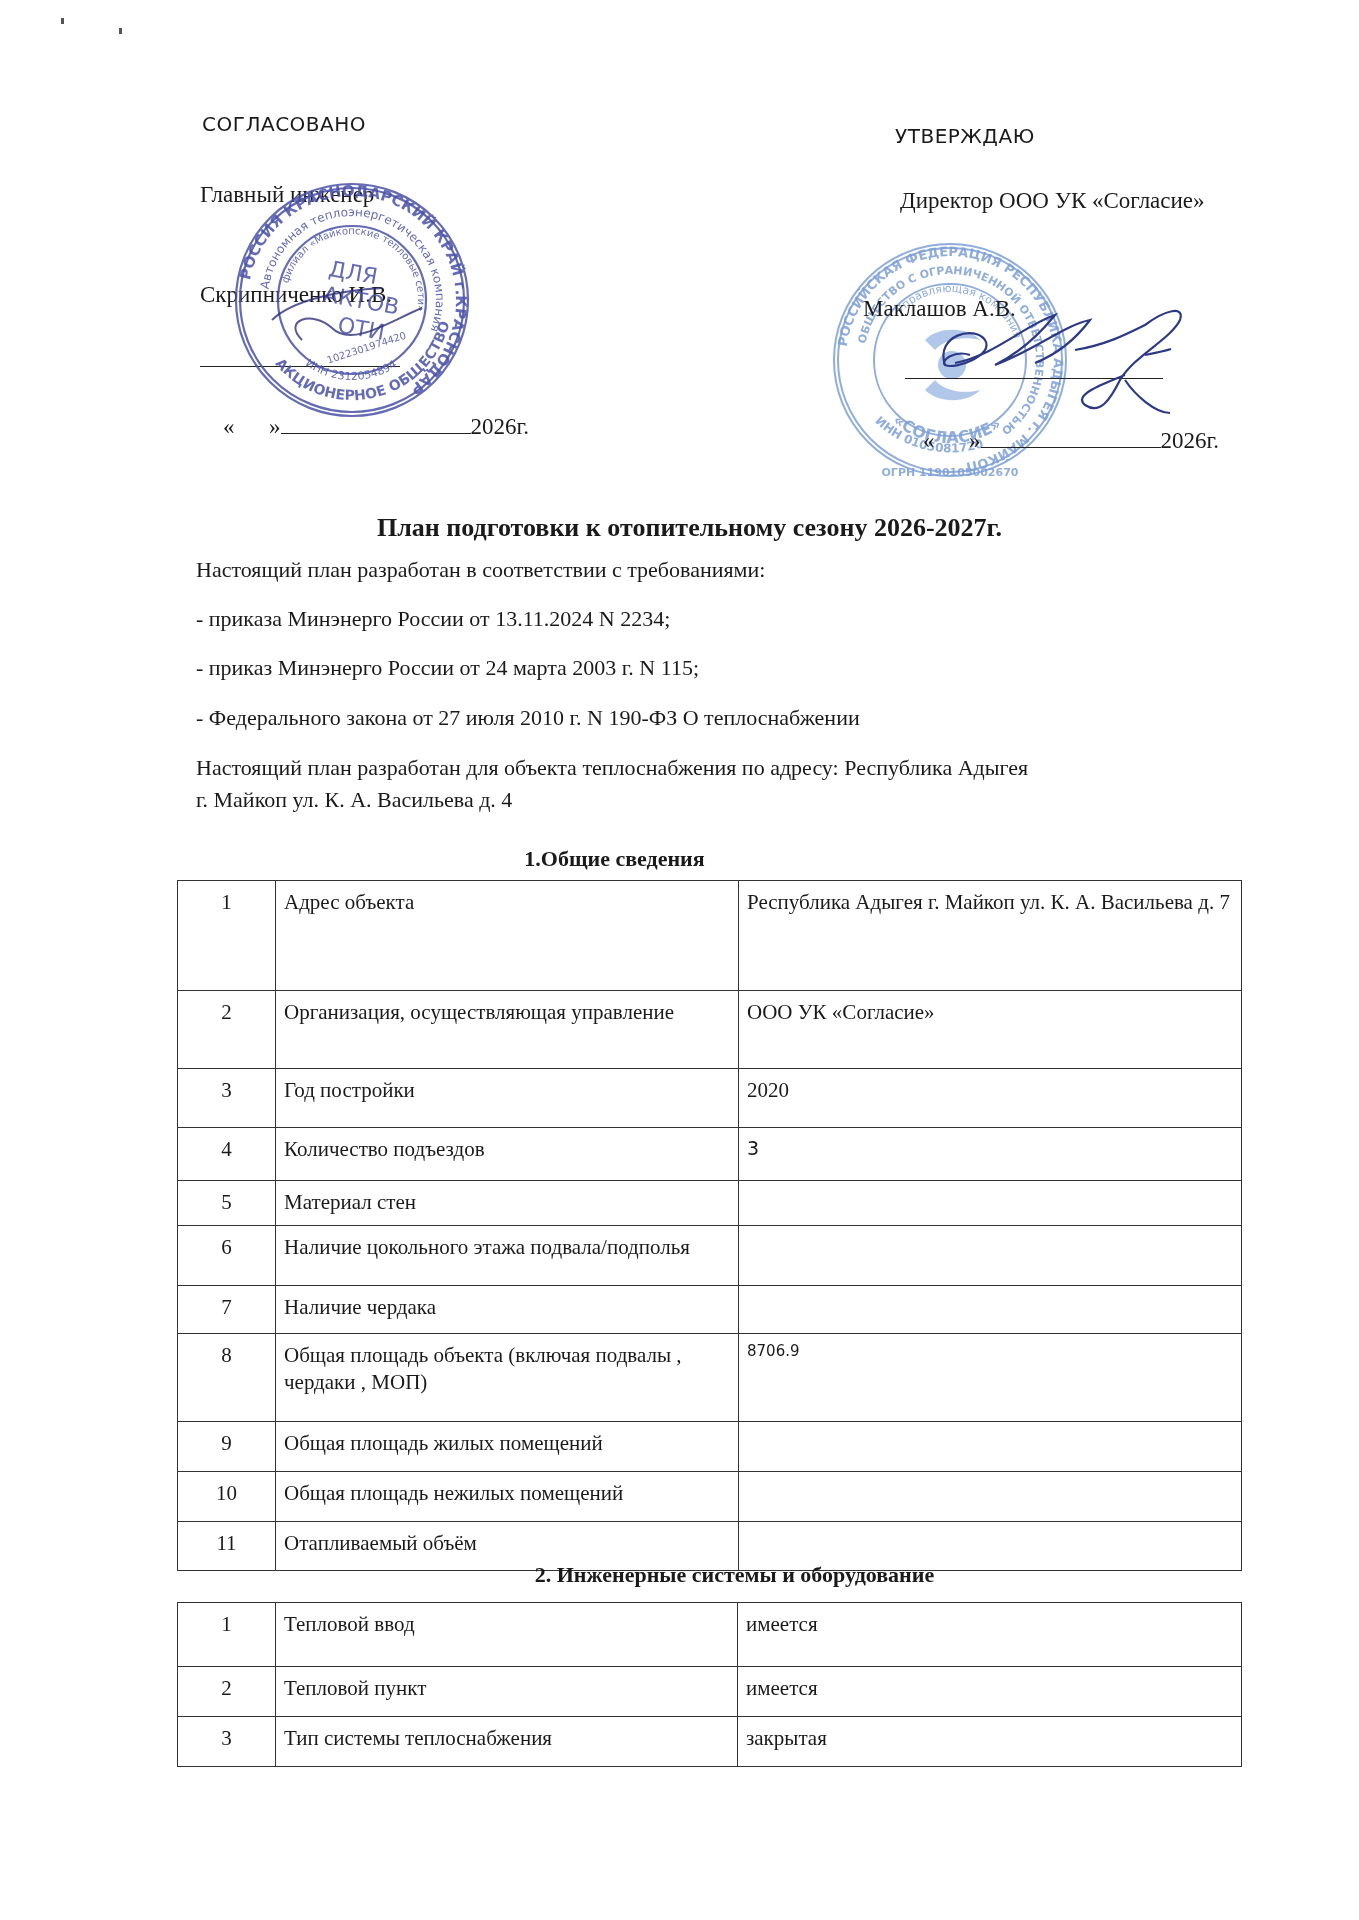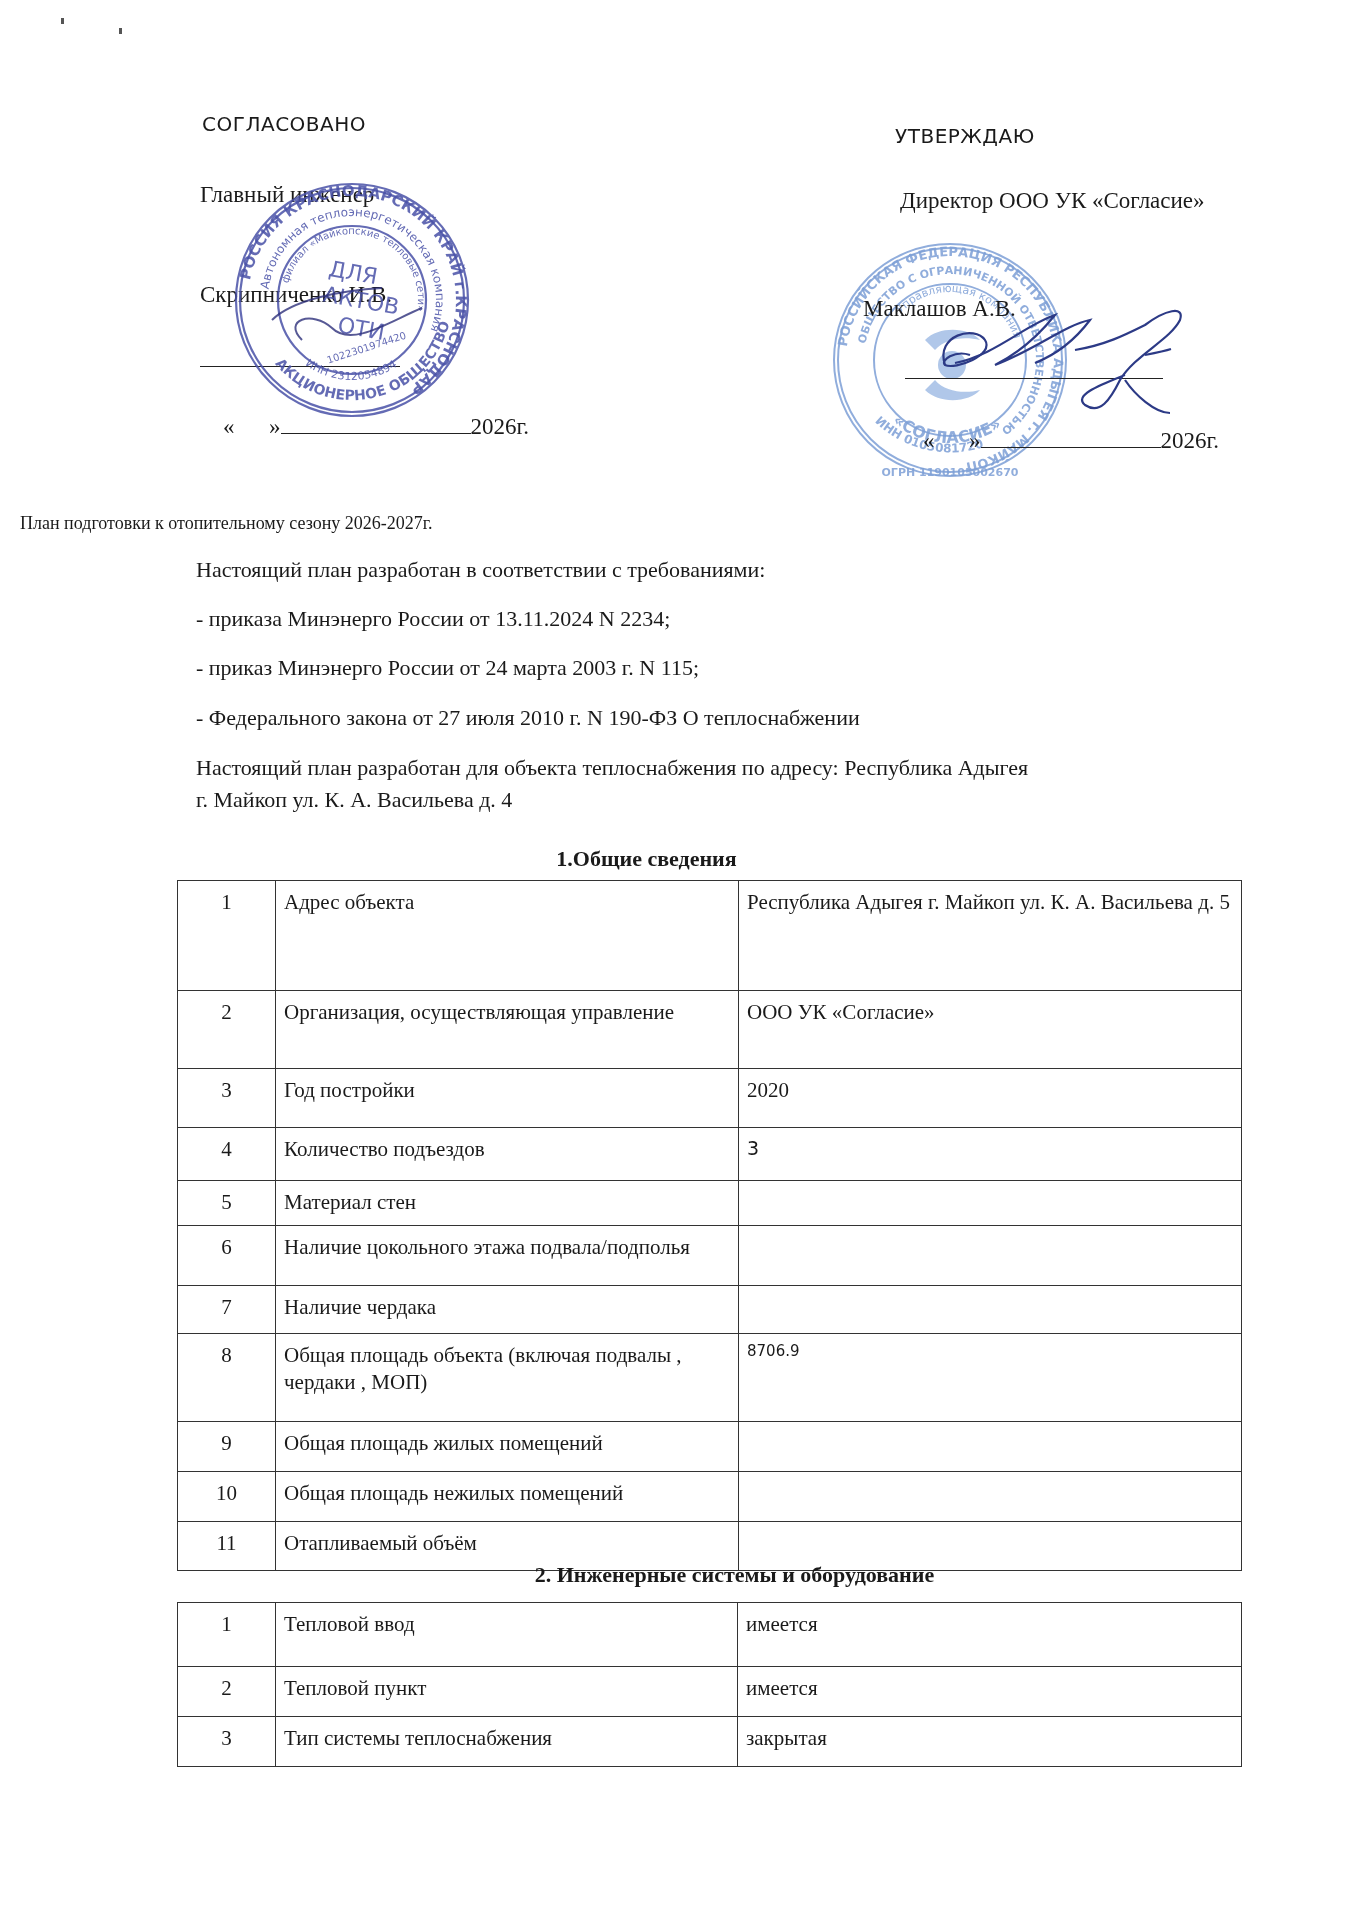--- a/index.html
+++ b/index.html
@@ -4,21 +4,21 @@
 <style>
   html, body { margin: 0; padding: 0; background: #ffffff; }
   body { width: 1359px; height: 1920px; position: relative; overflow: hidden;
          font-family: "Liberation Serif", serif; color: #1a1a1a; }
   .abs { position: absolute; }
   .sans { font-family: "DejaVu Sans", "Liberation Sans", sans-serif; }
   .hdr-title { font-size: 20px; letter-spacing: 0.5px; }
   .hdr-line { font-size: 23px; }
   .blank { display: inline-block; border-bottom: 1.5px solid #222; height: 1px; vertical-align: baseline; }
   .stamp { position: absolute; pointer-events: none; }
-  .doc-title { font-size: 18px; font-weight: normal; text-align: left; width: 100%; }
+  .doc-title { font-size: 26px; font-weight: bold; text-align: center; width: 100%; }
   .para { font-size: 22px; line-height: 1.35; }
   .section-title { font-size: 22px; font-weight: bold; text-align: center; }
   table.grid { border-collapse: collapse; position: absolute; font-size: 21px; }
   table.grid td { border: 1.5px solid #333; vertical-align: top; padding: 8px 8px 6px 8px; line-height: 1.3; }
   table.grid td.num { text-align: center; padding-left: 2px; padding-right: 2px; }
   table.grid td.center { text-align: left; }
   .dot { position:absolute; width:3px; height:6px; background:#555; }
 </style>
 </head>
 <body>
@@ -114,33 +114,33 @@
 
 <div class="abs doc-title" style="left:0;top:513px;width:1359px;padding-left:20px;box-sizing:border-box;">План подготовки к отопительному сезону 2026-2027г.</div>
 
 <div class="abs para" style="left:196px;top:555px;">Настоящий план разработан в соответствии с требованиями:</div>
 <div class="abs para" style="left:196px;top:604px;">- приказа Минэнерго России от 13.11.2024 N 2234;</div>
 <div class="abs para" style="left:196px;top:653px;">- приказ Минэнерго России от 24 марта 2003 г. N 115;</div>
 <div class="abs para" style="left:196px;top:703px;">- Федерального закона от 27 июля 2010 г. N 190-ФЗ О теплоснабжении</div>
 <div class="abs para" style="left:196px;top:753px;">Настоящий план разработан для объекта теплоснабжения по адресу: Республика Адыгея</div>
 <div class="abs para" style="left:196px;top:785px;">г. Майкоп ул. К. А. Васильева д. 4</div>
 
-<div class="abs section-title" style="left:0;top:846px;width:1119px;padding-left:110px;box-sizing:border-box;margin-left:32px;">1.Общие сведения</div>
+<div class="abs section-title" style="left:0;top:846px;width:1119px;padding-left:110px;box-sizing:border-box;">1.Общие сведения</div>
 
 <table class="grid" id="t1" style="left:177px;top:880px;width:1065px;">
   <colgroup>
       <col style="width:98px">
       <col style="width:463px">
       <col>
     </colgroup>
   <tbody id="t1-body">
       <tr style="height: 110px;">
         <td class="num">1</td>
         <td>Адрес объекта</td>
-        <td>Республика Адыгея г. Майкоп ул. К. А. Васильева д. 5</td>
+        <td>Республика Адыгея г. Майкоп ул. К. А. Васильева д. 7</td>
       </tr>
       <tr style="height: 78px;">
         <td class="num">2</td>
         <td>Организация, осуществляющая управление</td>
         <td>ООО УК «Согласие»</td>
       </tr>
       <tr style="height: 59px;">
         <td class="num">3</td>
         <td>Год постройки</td>
         <td>2020</td>

